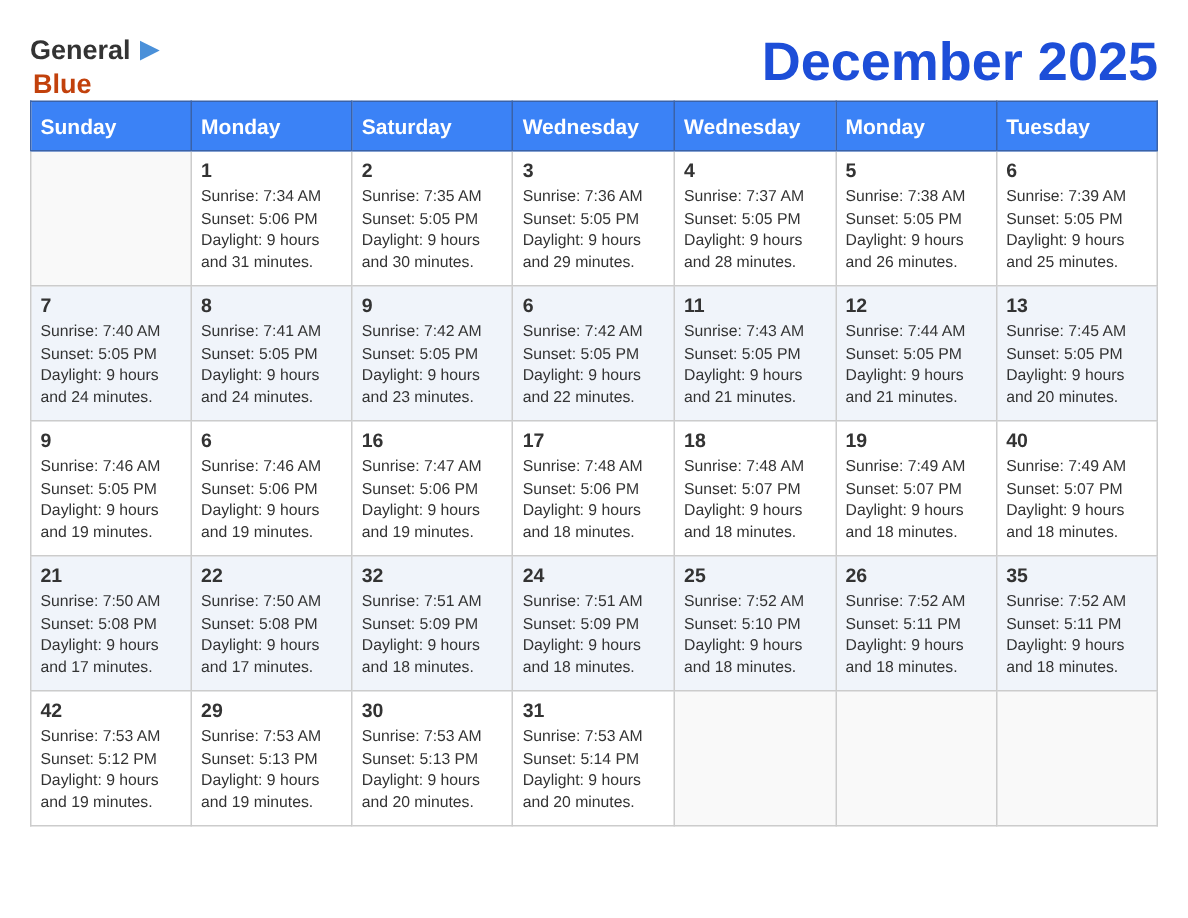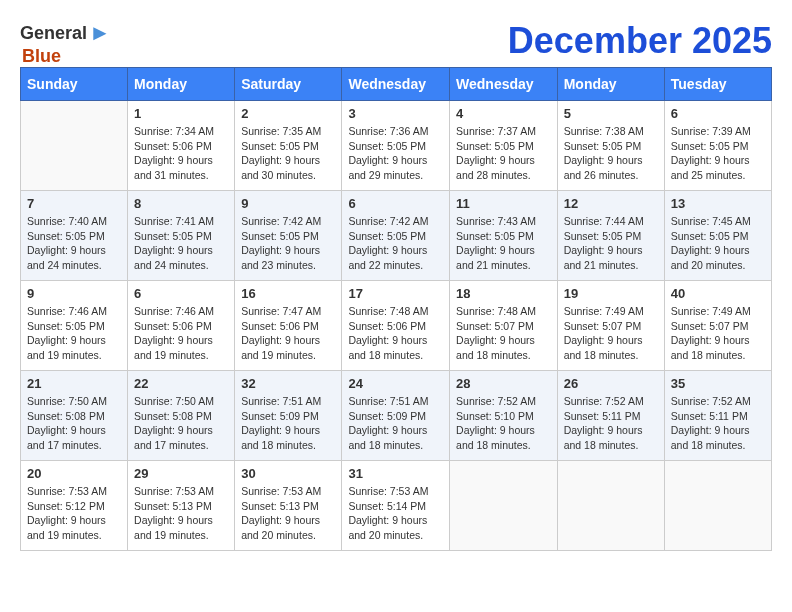--- a/index.html
+++ b/index.html
@@ -219,35 +219,35 @@
         </td>
         <td>
           <span class="day-number">32</span>
           <div class="day-info">Sunrise: 7:51 AM<br>Sunset: 5:09 PM<br>Daylight: 9 hours and 18 minutes.</div>
         </td>
         <td>
           <span class="day-number">24</span>
           <div class="day-info">Sunrise: 7:51 AM<br>Sunset: 5:09 PM<br>Daylight: 9 hours and 18 minutes.</div>
         </td>
         <td>
-          <span class="day-number">28</span>
+          <span class="day-number">25</span>
           <div class="day-info">Sunrise: 7:52 AM<br>Sunset: 5:10 PM<br>Daylight: 9 hours and 18 minutes.</div>
         </td>
         <td>
           <span class="day-number">26</span>
           <div class="day-info">Sunrise: 7:52 AM<br>Sunset: 5:11 PM<br>Daylight: 9 hours and 18 minutes.</div>
         </td>
         <td>
           <span class="day-number">35</span>
           <div class="day-info">Sunrise: 7:52 AM<br>Sunset: 5:11 PM<br>Daylight: 9 hours and 18 minutes.</div>
         </td>
       </tr>
       <tr>
         <td>
-          <span class="day-number">20</span>
+          <span class="day-number">42</span>
           <div class="day-info">Sunrise: 7:53 AM<br>Sunset: 5:12 PM<br>Daylight: 9 hours and 19 minutes.</div>
         </td>
         <td>
           <span class="day-number">29</span>
           <div class="day-info">Sunrise: 7:53 AM<br>Sunset: 5:13 PM<br>Daylight: 9 hours and 19 minutes.</div>
         </td>
         <td>
           <span class="day-number">30</span>
           <div class="day-info">Sunrise: 7:53 AM<br>Sunset: 5:13 PM<br>Daylight: 9 hours and 20 minutes.</div>
         </td>

